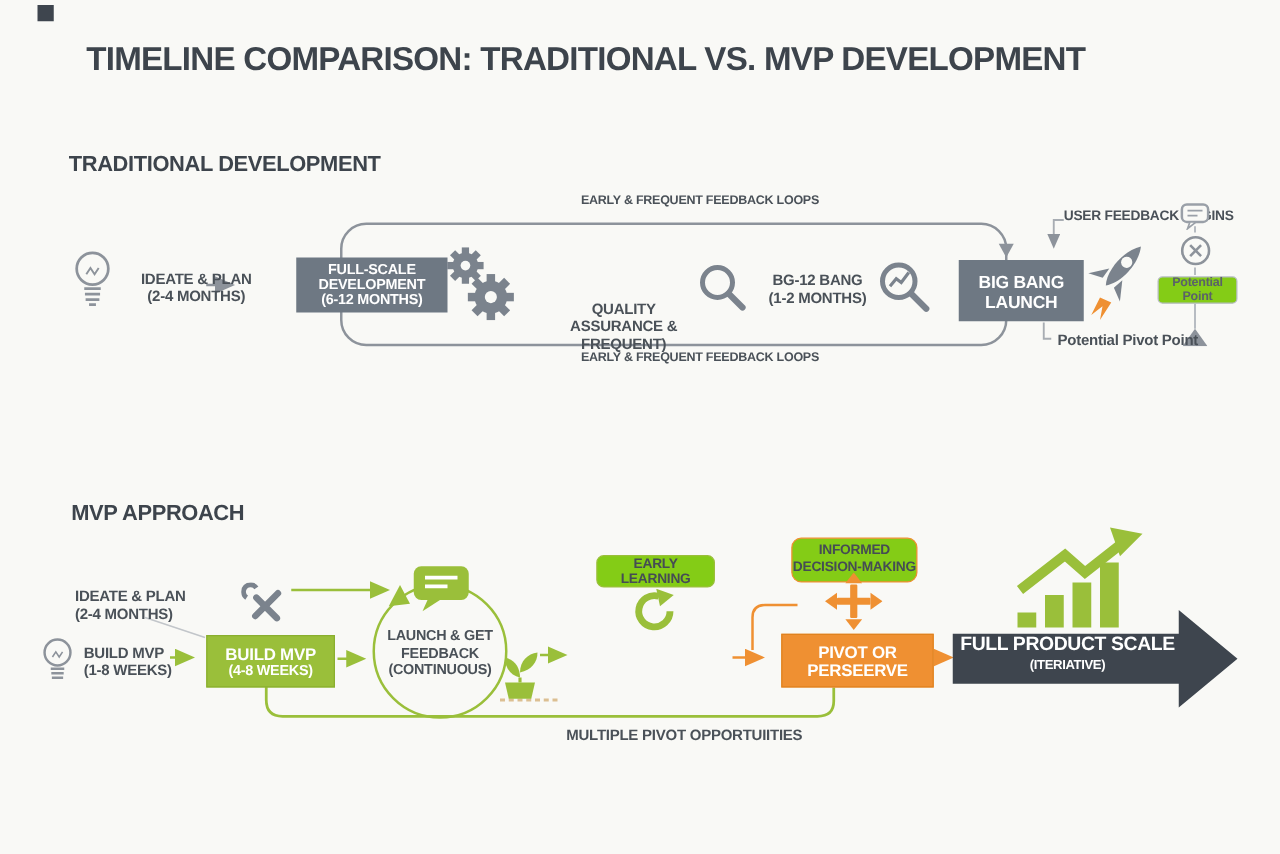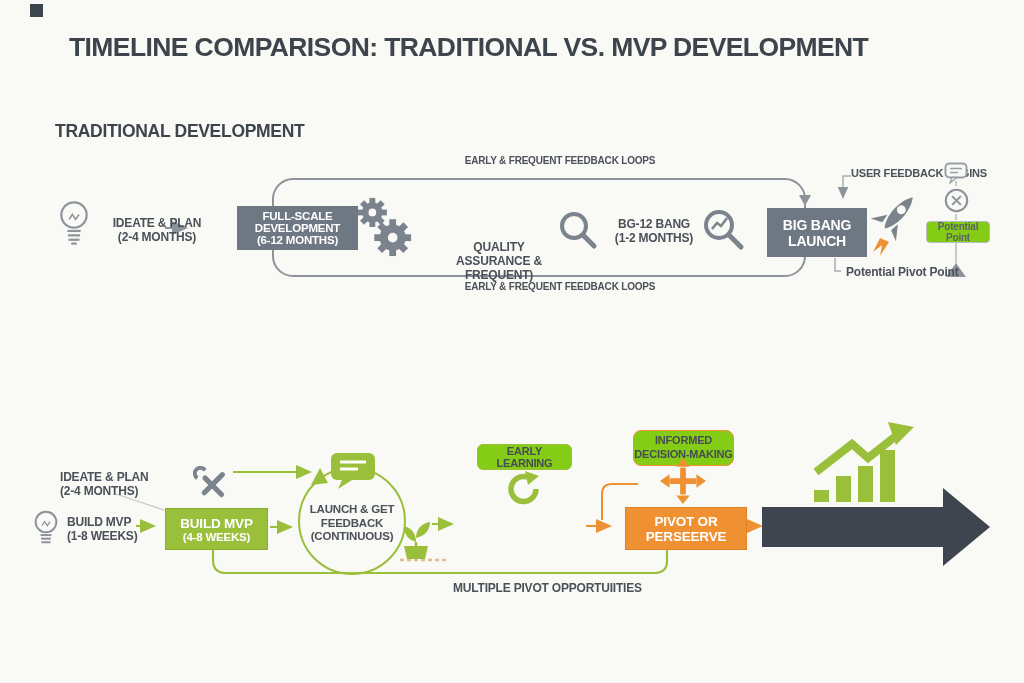--- a/index.html
+++ b/index.html
@@ -182,20 +182,21 @@
   <div class="abs lay chip gray" style="left:926px;top:221px;width:62px;height:20px;">
     <span>Potential Point</span>
   </div>
   <div class="abs lay" style="left:946px;top:263px;">
     <svg width="20" height="14" viewBox="0 0 20 14">
         <polygon points="10,0 20,14 0,14" fill="#8d939b"></polygon>
       </svg>
   </div>
   <div class="abs lay lbl" style="left:846px;top:265px;font-size:12px;white-space:nowrap;">Potential Pivot Point</div>
 
+  <div class="abs lay h2" style="left:57px;top:400px;">MVP APPROACH</div>
 
   <div class="abs lay lbl" style="left:60px;top:470px;">
     <div>IDEATE &amp; PLAN</div>
     <div>(2-4 MONTHS)</div>
   </div>
 
   <div class="abs lay" style="left:28px;top:508px;">
     <svg width="36" height="46" viewBox="0 0 40 50" fill="none" stroke="#8d939b" stroke-width="2.2">
       <circle cx="20" cy="15" r="11.5"></circle>
       <path d="M15.5,19 l3,-4.5 3,4.5 3,-4.5" stroke-width="1.4"></path>
@@ -289,16 +290,20 @@
       <path d="M4,52 L40,24 L56,38 L84,16" fill="none" stroke="#9abf3a" stroke-width="8"></path>
       <polygon points="76,2 102,7 84,25" fill="#9abf3a"></polygon>
     </svg>
   </div>
 
   <div class="abs lay" style="left:762px;top:486px;">
     <svg width="230" height="82" viewBox="0 0 230 82">
       <polygon points="0,21 181,21 181,2 228,41 181,80 181,61 0,61" fill="#3e454e"></polygon>
     </svg>
   </div>
+  <div class="abs lay ctr" style="left:766px;top:507px;width:176px;color:#fff;font-weight:bold;letter-spacing:-0.3px;z-index:3;">
+    <div style="font-size:15.5px;line-height:1.2;">FULL PRODUCT SCALE</div>
+    <div style="font-size:10.5px;line-height:1.2;">(ITERIATIVE)</div>
+  </div>
 
   <div class="abs lay lbl ctr" style="left:453px;top:581px;width:160px;font-size:12px;white-space:nowrap;text-align:center;">MULTIPLE PIVOT OPPORTUIITIES</div>
 
 </div>
 
 </body></html>

